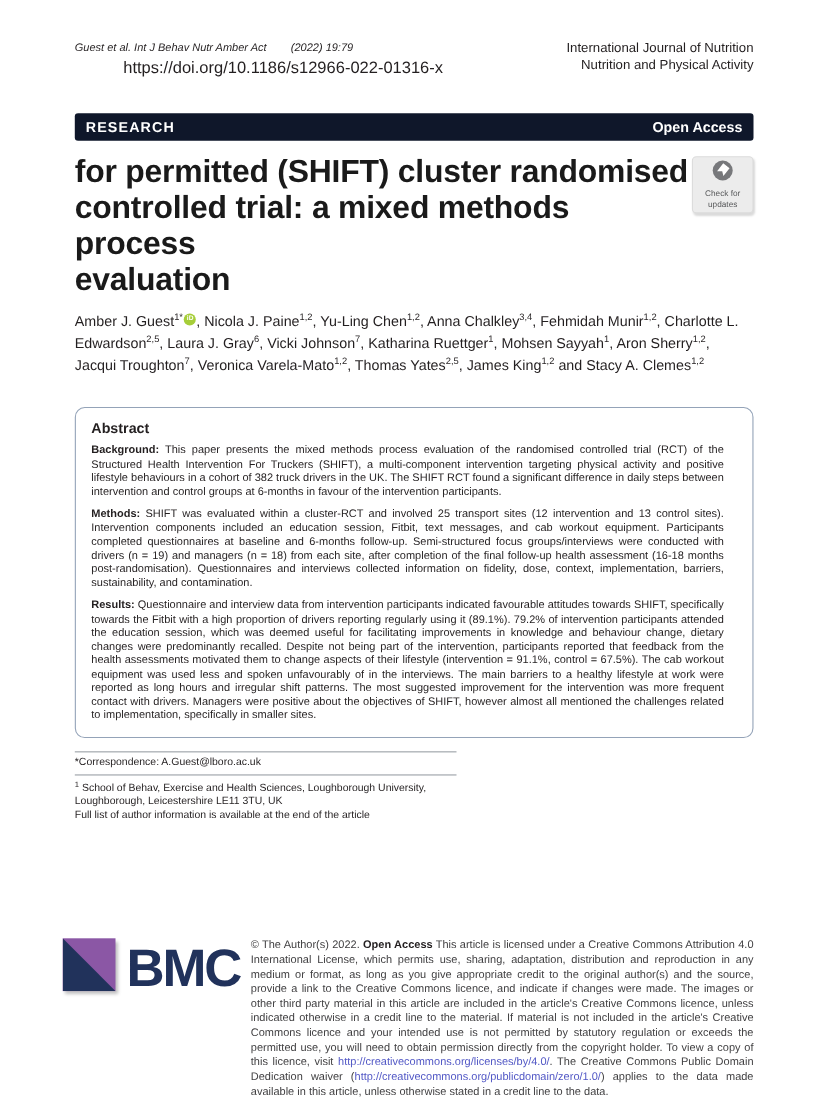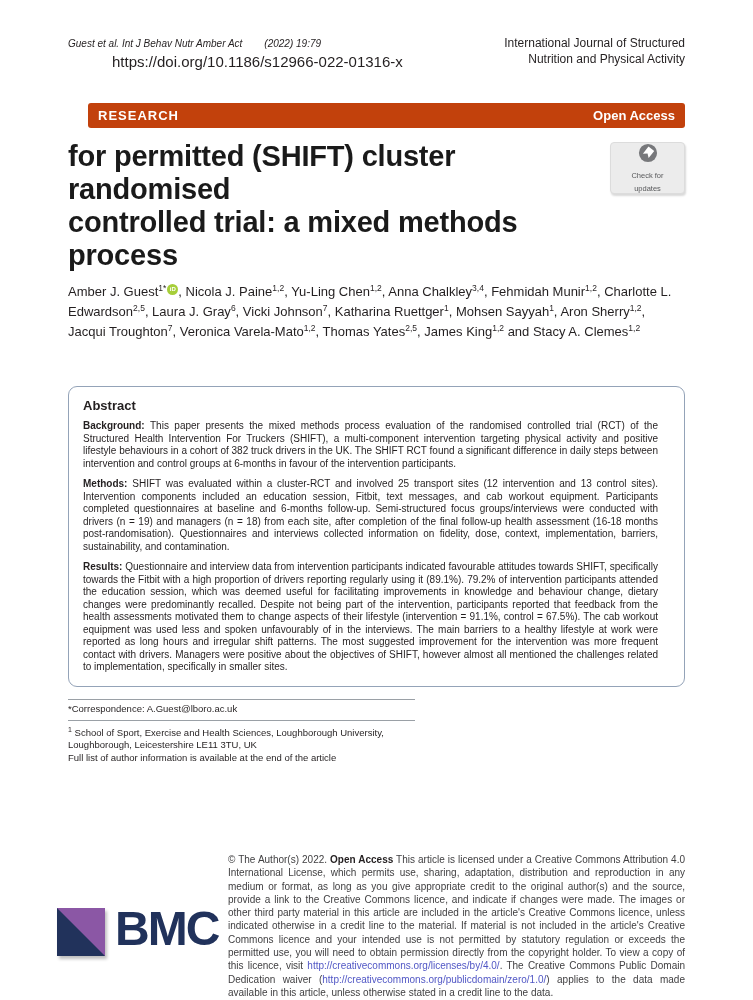--- a/index.html
+++ b/index.html
@@ -27,57 +27,57 @@
   }
   .banner .rtype { letter-spacing:1px; }
 
   
   .title-row { display:flex; margin-top:12px; }
   h1.article-title {
     flex:1; font-size:29px; line-height:1.14; font-weight:600;
     color:#1a1a1a; letter-spacing:-0.2px;
   }
   .check-badge {
-    width:75px; height:52px; background:#ececec; border:1px solid #dcdcdc;
+    width:56px; height:52px; background:#ececec; border:1px solid #dcdcdc;
     border-radius:4px; display:flex; flex-direction:column; align-items:center;
-    justify-content:space-between; gap:1px; margin-top:2px; box-shadow:1px 2px 2px rgba(0,0,0,.15);
+    justify-content:center; gap:1px; margin-top:2px; box-shadow:1px 2px 2px rgba(0,0,0,.15);
     flex:0 0 auto; cursor:pointer;
   }
   .check-badge .txt { font-size:7.5px; line-height:1.2; color:#58595b; }
 
   
   .authors { margin-top:10px; font-size:13px; line-height:1.45; color:#231f20; }
   .authors sup { font-size:8.5px; }
   .orcid {
     display:inline-block; width:11px; height:11px; border-radius:50%;
     color:#fff; font-size:6px; font-weight:bold; text-align:center; line-height:11px;
     vertical-align:super; margin-left:1px;
   }
 
   
   .abstract-box {
-    margin-top:44px; border:1.5px solid #94a3b8; border-radius:9px;
+    margin-top:28px; border:1.5px solid #94a3b8; border-radius:9px;
     padding:11px 26px 4px 14px;
   }
   .abstract-box h2 { font-size:13px; font-weight:bold; margin-bottom:7px; }
   .abstract-box p {
     font-size:10px; line-height:1.25; text-align:justify; margin-bottom:8px;
   }
   .abstract-box p b { font-weight:bold; }
 
   
   .fnblock { margin-top:12px; width:347px; font-size:9.5px; line-height:1.35; }
   .rule { border-top:1px solid #9aa0a6; }
   .corr { padding:3px 0 4px 0; }
   .affil { padding-top:4px; }
   .affil sup { font-size:7px; }
 
   
   .footer { position:absolute; left:57px; right:68px; top:853px; display:flex; align-items:flex-start; }
-  .bmc-logo { display:flex; align-items:flex-end; flex:0 0 auto; width:171px;margin-top:48px; }
+  .bmc-logo { display:flex; align-items:flex-start; flex:0 0 auto; width:171px; }
   .bmc-square { width:48px; height:48px; position:relative; box-shadow:2px 3px 3px rgba(0,0,0,.25); }
   .bmc-square .tri {
     position:absolute; inset:0;
     clip-path:polygon(0 0, 100% 100%, 0 100%);
   }
   .bmc-text { font-size:48px; font-weight:bold; letter-spacing:-2px; margin-left:10px; }
   .copyright {
     flex:1; font-size:10px; line-height:1.33; text-align:justify; color:#414042;
   }
   .copyright b { color:#231f20; }
@@ -89,34 +89,35 @@
 <div class="page">
 
   <header class="hdr">
     <div class="hdr-left">
       <div>
         <span class="cite-it">Guest et al. Int J Behav Nutr Amber Act</span><span class="cite-vol">(2022) 19:79</span>
       </div>
       <div class="doi link">https://doi.org/10.1186/s12966-022-01316-x</div>
     </div>
     <div class="hdr-right">
-      <div>International Journal of Structured</div>
+      <div>International Journal of Nutrition</div>
       <div>Nutrition and Physical Activity</div>
     </div>
   </header>
 
-  <div class="banner" id="banner" style="background: #c2410c; margin-left: 20px;">
+  <div class="banner" id="banner" style="background: #0f172a;">
     <span class="rtype">RESEARCH</span>
     <span>Open Access</span>
   </div>
 
   <div class="title-row">
     <h1 class="article-title">
       <div>for permitted (SHIFT) cluster randomised</div>
       <div>controlled trial: a mixed methods process</div>
+      <div>evaluation</div>
     </h1>
     <div class="check-badge">
       <span>
         <svg width="20" height="20" viewBox="0 0 22 22">
           <circle cx="11" cy="11" r="10" fill="#77787b"></circle>
           <path d="M7 5 h8 v10 l-4 -3.2 -4 3.2 z" fill="#ffffff" transform="rotate(38 11 11)"></path>
         </svg>
       </span>
       <span class="txt">Check for</span>
       <span class="txt">updates</span>
@@ -132,21 +133,21 @@
     <p><b>Results:</b> <span>Questionnaire and interview data from intervention participants indicated favourable attitudes towards SHIFT, specifically towards the Fitbit with a high proportion of drivers reporting regularly using it (89.1%). 79.2% of intervention participants attended the education session, which was deemed useful for facilitating improvements in knowledge and behaviour change, dietary changes were predominantly recalled. Despite not being part of the intervention, participants reported that feedback from the health assessments motivated them to change aspects of their lifestyle (intervention = 91.1%, control = 67.5%). The cab workout equipment was used less and spoken unfavourably of in the interviews. The main barriers to a healthy lifestyle at work were reported as long hours and irregular shift patterns. The most suggested improvement for the intervention was more frequent contact with drivers. Managers were positive about the objectives of SHIFT, however almost all mentioned the challenges related to implementation, specifically in smaller sites.</span></p>
   </section>
 
   <div class="fnblock">
     <div class="rule"></div>
     <div class="corr">
       <span>*Correspondence:</span>
       <span class="link-plain">A.Guest@lboro.ac.uk</span>
     </div>
     <div class="rule"></div>
-    <div class="affil"><sup>1</sup><span> School of Sport, Exercise and Health Sciences, Loughborough University, Loughborough, Leicestershire LE11 3TU, UK</span></div>
+    <div class="affil"><sup>1</sup><span> School of Behav, Exercise and Health Sciences, Loughborough University, Loughborough, Leicestershire LE11 3TU, UK</span></div>
     <div>Full list of author information is available at the end of the article</div>
   </div>
 
   <footer class="footer">
     <div class="bmc-logo">
       <div class="bmc-square" id="bmcSquare" style="background: rgb(139, 87, 165);">
         <div class="tri" id="bmcTri" style="background: rgb(33, 50, 91);"></div>
       </div>
       <div class="bmc-text" id="bmcText" style="color: rgb(33, 50, 91);">BMC</div>
     </div>

